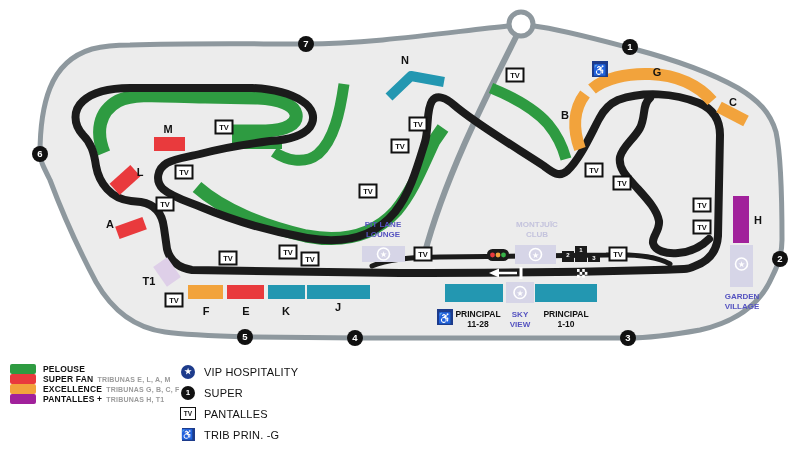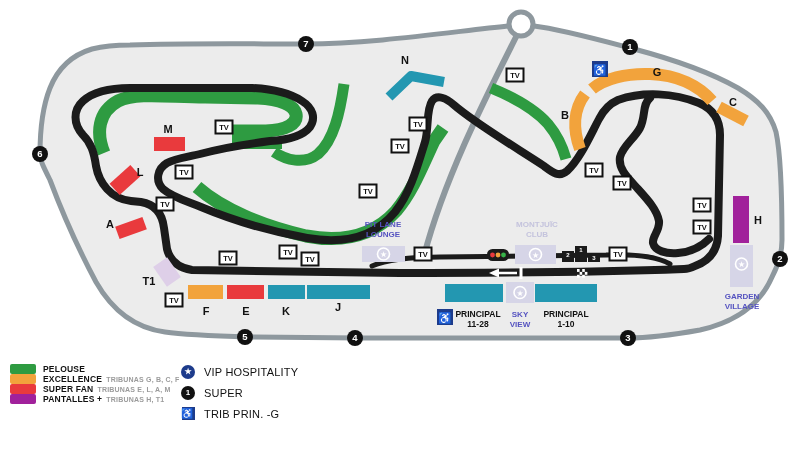--- a/index.html
+++ b/index.html
@@ -276,28 +276,28 @@
         <text x="566" y="317" text-anchor="middle" font-size="8.5" font-weight="bold" fill="#111"><tspan x="566" dy="0">PRINCIPAL</tspan><tspan x="566" dy="10">1-10</tspan></text>
       </g>
 </svg>
 
 <div id="legend">
       <div class="lrow">
         <span class="lswatch" style="background: rgb(46, 155, 65);"></span>
         <span class="ltitle">PELOUSE</span>
       </div>
       <div class="lrow">
+        <span class="lswatch" style="background: rgb(233, 58, 61);"></span>
+        <span class="ltitle">SUPER FAN</span>
+        <span class="lsub">TRIBUNAS E, L, A, M</span>
+      </div>
+      <div class="lrow">
         <span class="lswatch" style="background: rgb(242, 163, 60);"></span>
         <span class="ltitle">EXCELLENCE</span>
         <span class="lsub">TRIBUNAS G, B, C, F</span>
-      </div>
-      <div class="lrow">
-        <span class="lswatch" style="background: rgb(233, 58, 61);"></span>
-        <span class="ltitle">SUPER FAN</span>
-        <span class="lsub">TRIBUNAS E, L, A, M</span>
       </div>
       <div class="lrow">
         <span class="lswatch" style="background: rgb(161, 33, 155);"></span>
         <span class="ltitle">PANTALLES +</span>
         <span class="lsub">TRIBUNAS H, T1</span>
       </div>
     </div>
 <div id="legend2">
       <div class="l2row">
         <span class="l2icon">
@@ -306,19 +306,25 @@
         <span class="l2label">VIP HOSPITALITY</span>
       </div>
       <div class="l2row">
         <span class="l2icon">
           <span class="ic-circle" style="background:#111">1</span>
         </span>
         <span class="l2label">SUPER</span>
       </div>
       <div class="l2row">
         <span class="l2icon">
+          <span class="ic-tv">TV</span>
+        </span>
+        <span class="l2label">PANTALLES</span>
+      </div>
+      <div class="l2row">
+        <span class="l2icon">
           <span class="ic-wc" style="background:#1D3B8B">♿</span>
         </span>
         <span class="l2label">TRIB PRIN. -G</span>
       </div>
     </div>
 
 </div>
 
 </body></html>

